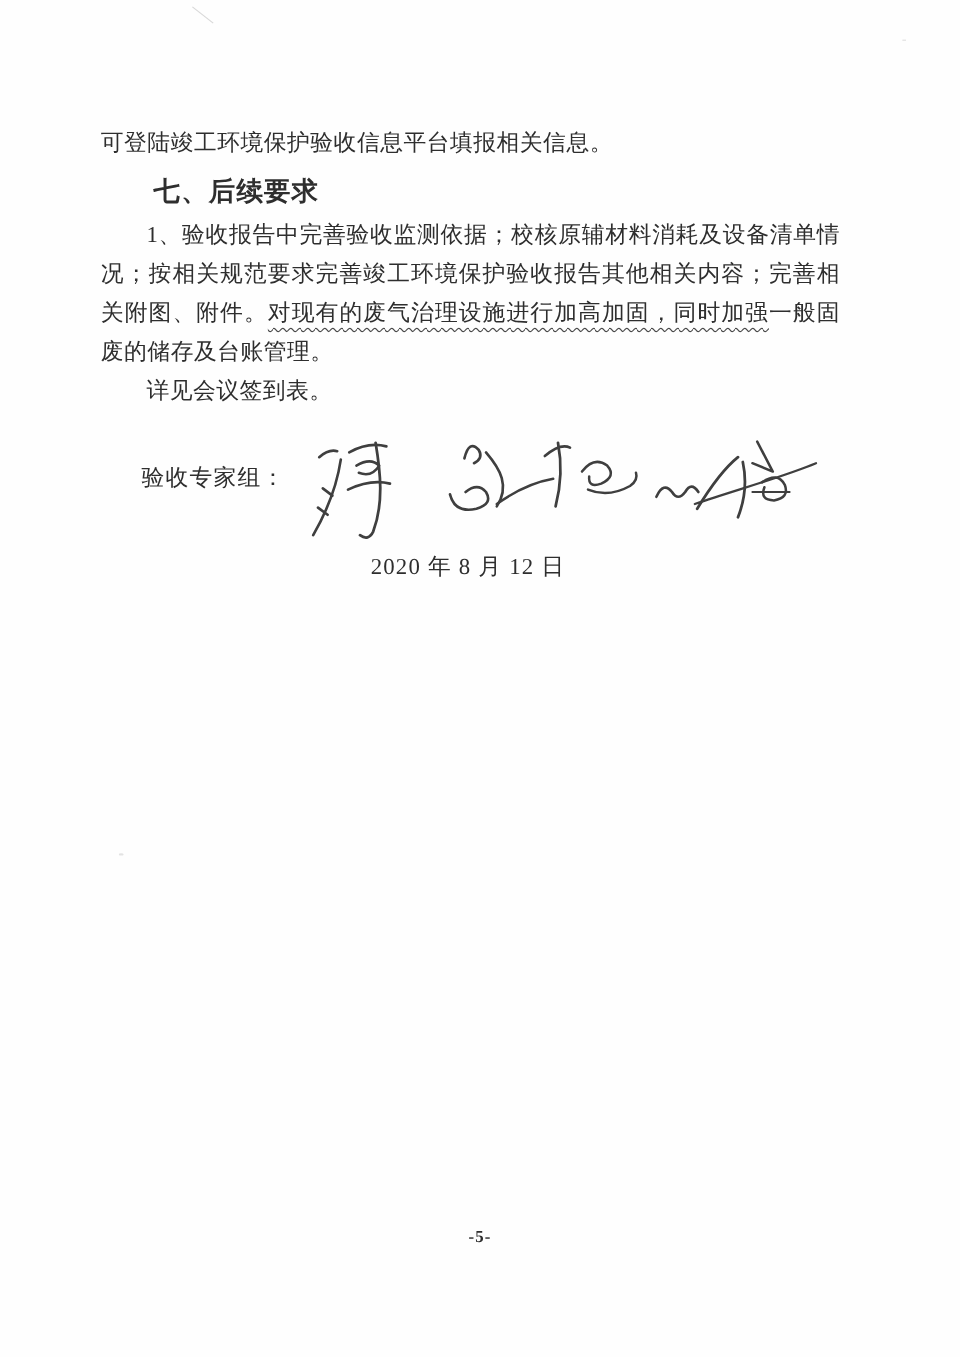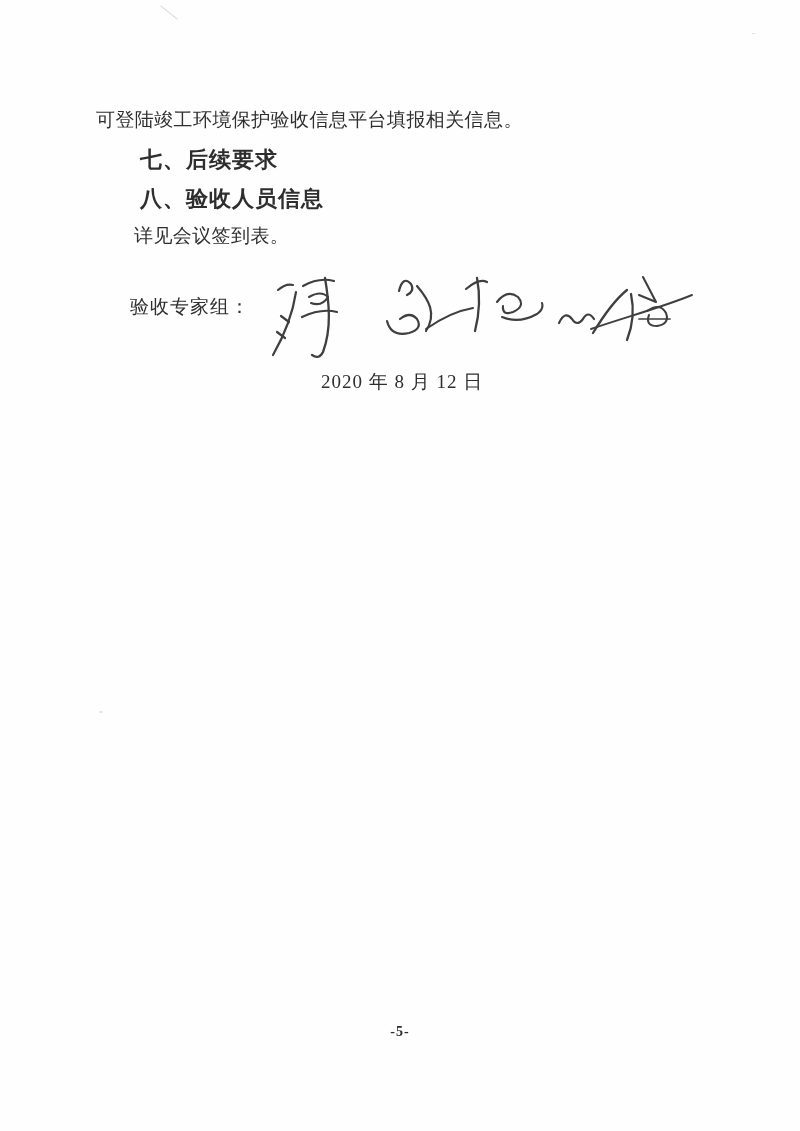--- a/index.html
+++ b/index.html
@@ -12,21 +12,21 @@
     position:relative;
     width:800px;height:1131px;
     margin:0 auto;
     background:var(--paper);
     overflow:hidden;
     font-family:"Liberation Serif","DejaVu Serif",serif;
     color:var(--ink);
   }
   .content{
     position:absolute;
-    left:96px;top:104px;
+    left:84px;top:104px;
     width:616px;
   }
   p{margin:0;font-size:19px;line-height:32.5px;text-align:justify;letter-spacing:0.4px;}
   p.indent{text-indent:2em;}
   h2{
     margin:7px 0 5px 0;
     font-size:22px;line-height:32px;
     font-weight:700;
     font-family:"Liberation Sans","DejaVu Sans",sans-serif;
     text-indent:2em;
@@ -94,23 +94,23 @@
   <div class="artifact artifact-1"></div>
   <div class="artifact artifact-2"></div>
   <div class="artifact artifact-3"></div>
 
   <div class="content">
 
     <p>可登陆竣工环境保护验收信息平台填报相关信息。</p>
 
     <h2>七、后续要求</h2>
 
+    <p class="indent"><span>1、验收报告中完善验收监测依据；校核原辅材料消耗及设备清单情况；按相关规范要求完善竣工环境保护验收报告其他相关内容；完善相关附图、附件。</span><span class="hand-underline">对现有的废气治理设施进行加高加固，同时加强</span><span>一般固废的储存及台账管理。</span></p>
 
 
-    <h2>八、验收人员信息</h2>
 
     <p class="indent">详见会议签到表。</p>
 
     <div class="sig-row">
       <span class="sig-label">验收专家组：</span>
 
       <svg class="sig sig-1" width="96" height="92" viewBox="0 0 96 92">
         <path stroke-width="2.2" d="M12,22 q8,-7 15,-5"></path>
         <path stroke-width="2.2" d="M30,24 C27,44 19,66 7,87"></path>
         <path stroke-width="2.2" d="M15,48 l8,6"></path>

